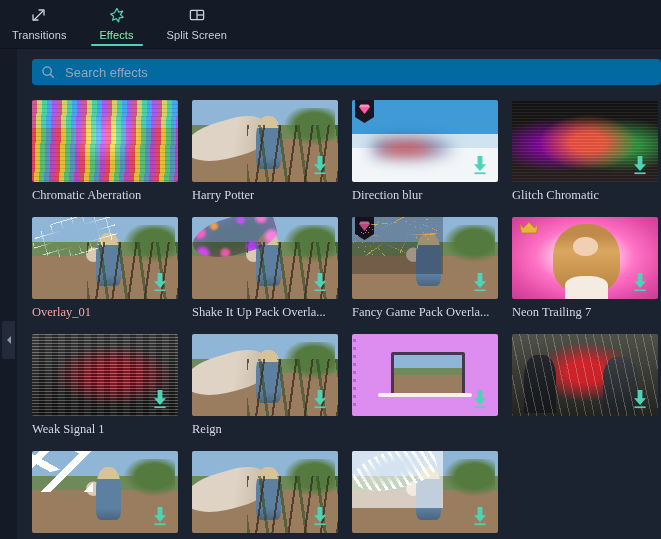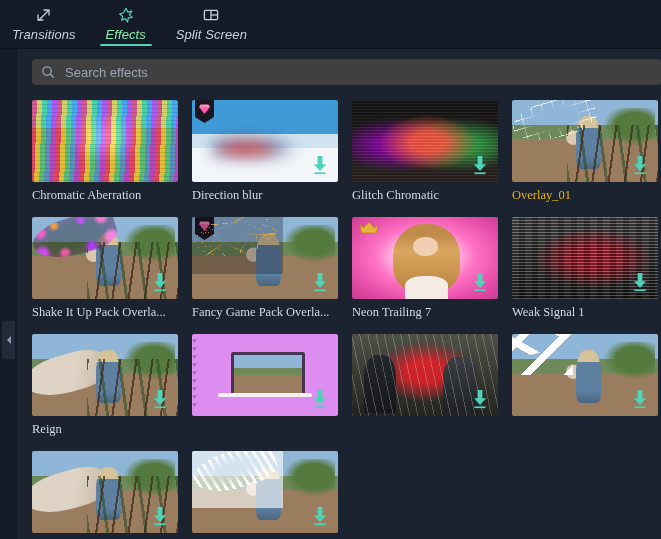--- a/index.html
+++ b/index.html
@@ -21,36 +21,36 @@
     border-bottom:1px solid #0d121c;
   }
   .tab{
     position:relative;
     display:flex;flex-direction:column;align-items:center;justify-content:flex-start;
     padding:4px 12px 0 12px;
     cursor:pointer;
     min-width:52px;
   }
   .tab .ticon{height:22px;display:flex;align-items:center;justify-content:center;margin-bottom:1px;}
-  .tab .tlabel{font-size:13px;color:#c9d1dc;letter-spacing:.1px;line-height:16px;white-space:nowrap;font-style:italic;}
+  .tab .tlabel{font-size:11px;color:#c9d1dc;letter-spacing:.1px;line-height:16px;white-space:nowrap;}
   .tab.active .tlabel{color:#86efac;}
   .tab.active .underline{
     position:absolute;left:12px;right:12px;bottom:-3px;height:2px;background:#4fd3b8;border-radius:1px;
   }
   .tab .underline{display:none;}
   .tab.active .underline{display:block;}
 
   
   .searchwrap{
     position:absolute;left:0;top:49px;width:661px;height:45px;
     background:#1b2230;
   }
   .searchbar{
     position:absolute;left:32px;top:59px;width:629px;height:26px;
-    background:#404040;border-radius:4px;
+    background:#0369a1;border-radius:4px;
     display:flex;align-items:center;
     box-sizing:border-box;padding:0 9px;
   }
   .searchbar .mag{margin-right:8px;display:flex;align-items:center;}
   .searchbar input{
     flex:1;background:transparent;border:none;outline:none;
     color:#d5dae3;font-size:13px;font-family:"Liberation Sans", sans-serif;
   }
   .searchbar input::placeholder{color:#9aa4b4;}
 
@@ -79,21 +79,21 @@
   .cell{width:160px;height:117px;position:relative;box-sizing:border-box;padding:6px 4px 0 8px;}
   .thumb{
     position:relative;width:146px;height:82px;border-radius:2px;overflow:hidden;
     background:#2a3142;
   }
   .thumb .art{position:absolute;inset:0;}
   .label{
     margin-top:6px;font-size:12.5px;line-height:15px;color:#d5dae3;
     white-space:nowrap;overflow:hidden;text-overflow:ellipsis;width:148px;
   }
-  .label.dim{color:#eab308;}
+  .label.dim{color:#fca5a5;}
 
   
   .dl{position:absolute;right:8px;bottom:6px;width:20px;height:22px;}
 
   
   .badge{position:absolute;left:3px;top:0px;width:19px;height:23px;}
   .badge.crown{left:6px;top:2px;width:22px;height:17px;}
 
   
   .art-vine{
@@ -351,20 +351,33 @@
   <div class="gridscroll">
     <div class="grid" id="grid">
         <div class="cell">
           <div class="thumb">
             <div class="art art-chroma"></div>
           </div>
           <div class="label">Chromatic Aberration</div>
         </div>
         <div class="cell">
           <div class="thumb">
+            <div class="art art-vine">
+              <div class="tree"></div>
+              <div class="girl"></div>
+            </div>
+            <div class="dl"><svg viewBox="0 0 20 22" width="20" height="22">
+                <path d="M7.6 2 h4.8 v8.2 h3.6 L10 17 L4 10.2 h3.6 Z" fill="#4fd3b8"></path>
+                <rect x="4.4" y="18.4" width="11.2" height="1.7" fill="#4fd3b8"></rect>
+              </svg></div>
+          </div>
+          <div class="label">Harry Potter</div>
+        </div>
+        <div class="cell">
+          <div class="thumb">
             <div class="art art-dirblur"></div>
             <div class="badge"><svg viewBox="0 0 19 23" width="19" height="23">
                 <path d="M0 0 h19 v17 l-9.5 6 L0 17 Z" fill="#1a1622"></path>
                 <path d="M5.6 4.6 h7.8 l1.6 2.4 h-11 Z" fill="#ff8ec4"></path>
                 <path d="M4 7 h11 l-5.5 7 Z" fill="#ff5fa8"></path>
               </svg></div>
             <div class="dl"><svg viewBox="0 0 20 22" width="20" height="22">
                 <path d="M7.6 2 h4.8 v8.2 h3.6 L10 17 L4 10.2 h3.6 Z" fill="#4fd3b8"></path>
                 <rect x="4.4" y="18.4" width="11.2" height="1.7" fill="#4fd3b8"></rect>
               </svg></div>

